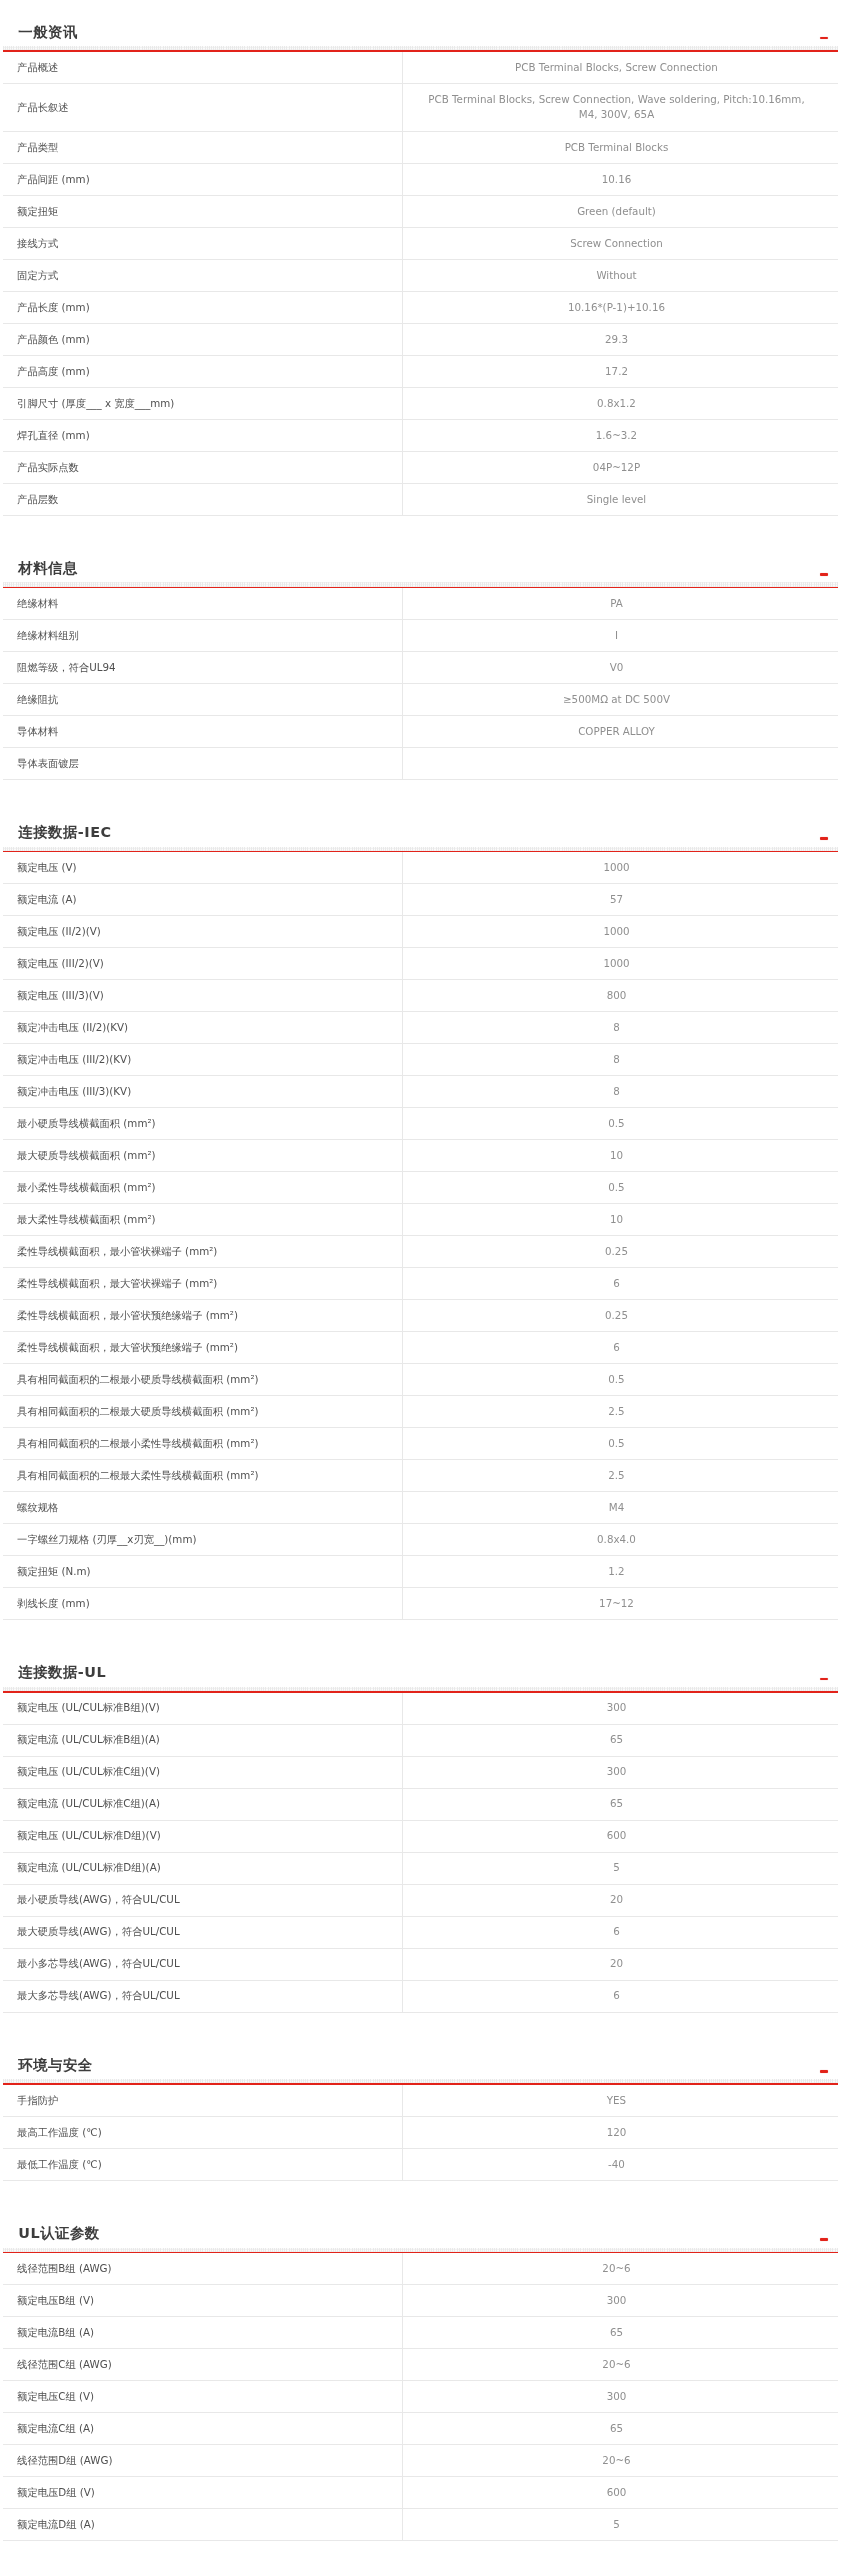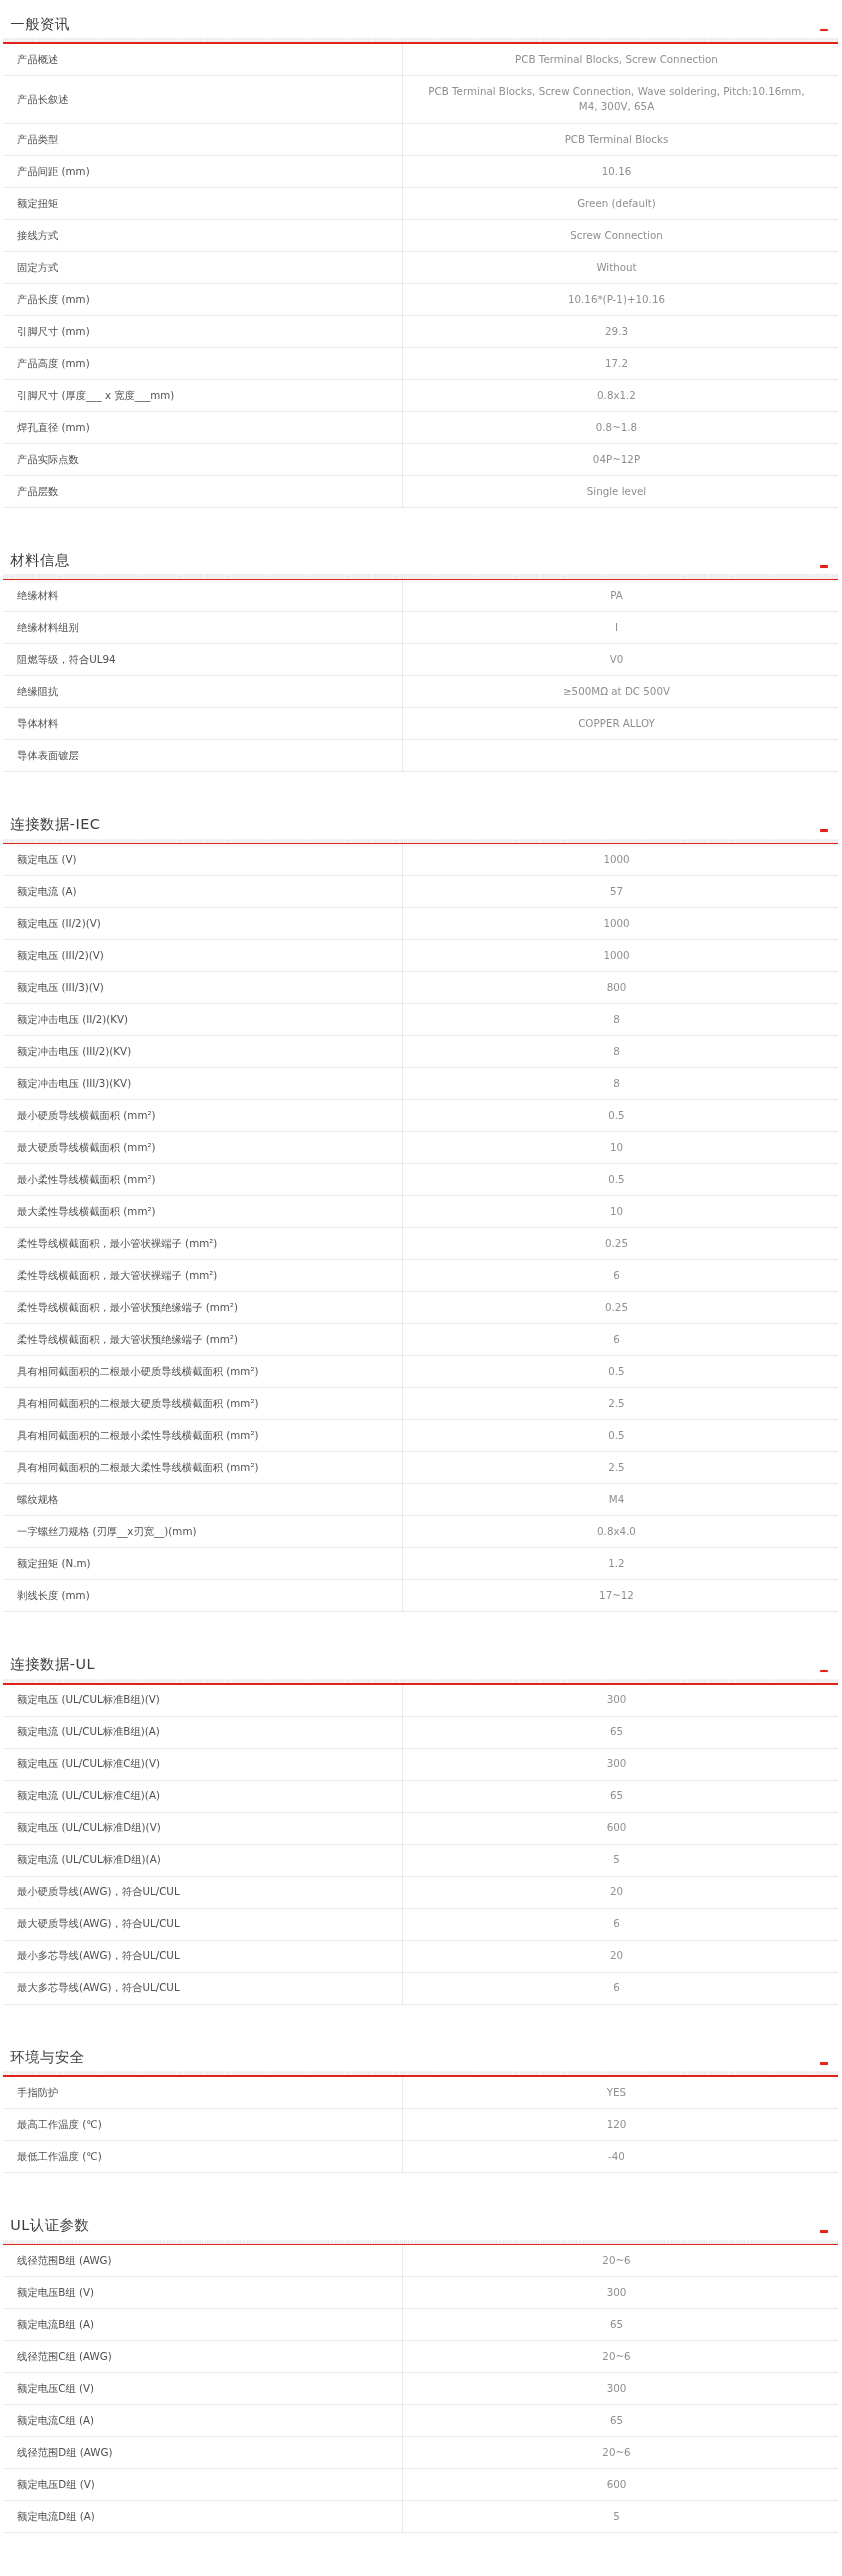--- a/index.html
+++ b/index.html
@@ -20,24 +20,24 @@
   .section + .section {
     margin-top: 44px;
   }
   .section-header {
     position: relative;
     height: 17.5px;
     padding-left: 7.2px;
     box-sizing: border-box;
   }
   .section-title {
-    margin: 0;
+    margin: 8px;
     font-size: 14.4px;
     line-height: 17.5px;
-    font-weight: 400;
+    font-weight: 700;
     color: #3d3d3d;
     letter-spacing: 0.5px;
   }
   .collapse-minus {
     position: absolute;
     right: 10.3px;
     top: 13.4px;
     width: 8.2px;
     height: 2.6px;
     border-radius: 1px;
@@ -162,21 +162,21 @@
   </div>
 
   <div class="row">
     <div class="cell label">产品长度 (mm)</div>
     <div class="cell value">
       <span class="value-inner">10.16*(P-1)+10.16</span>
     </div>
   </div>
 
   <div class="row">
-    <div class="cell label">引脚尺寸 (mm)</div>
+    <div class="cell label">产品颜色 (mm)</div>
     <div class="cell value">
       <span class="value-inner">29.3</span>
     </div>
   </div>
 
   <div class="row">
     <div class="cell label">产品高度 (mm)</div>
     <div class="cell value">
       <span class="value-inner">17.2</span>
     </div>
@@ -185,21 +185,21 @@
   <div class="row">
     <div class="cell label">引脚尺寸 (厚度___ x 宽度___mm)</div>
     <div class="cell value">
       <span class="value-inner">0.8x1.2</span>
     </div>
   </div>
 
   <div class="row">
     <div class="cell label">焊孔直径 (mm)</div>
     <div class="cell value">
-      <span class="value-inner">0.8~1.8</span>
+      <span class="value-inner">1.6~3.2</span>
     </div>
   </div>
 
   <div class="row">
     <div class="cell label">产品实际点数</div>
     <div class="cell value">
       <span class="value-inner">04P~12P</span>
     </div>
   </div>
 

